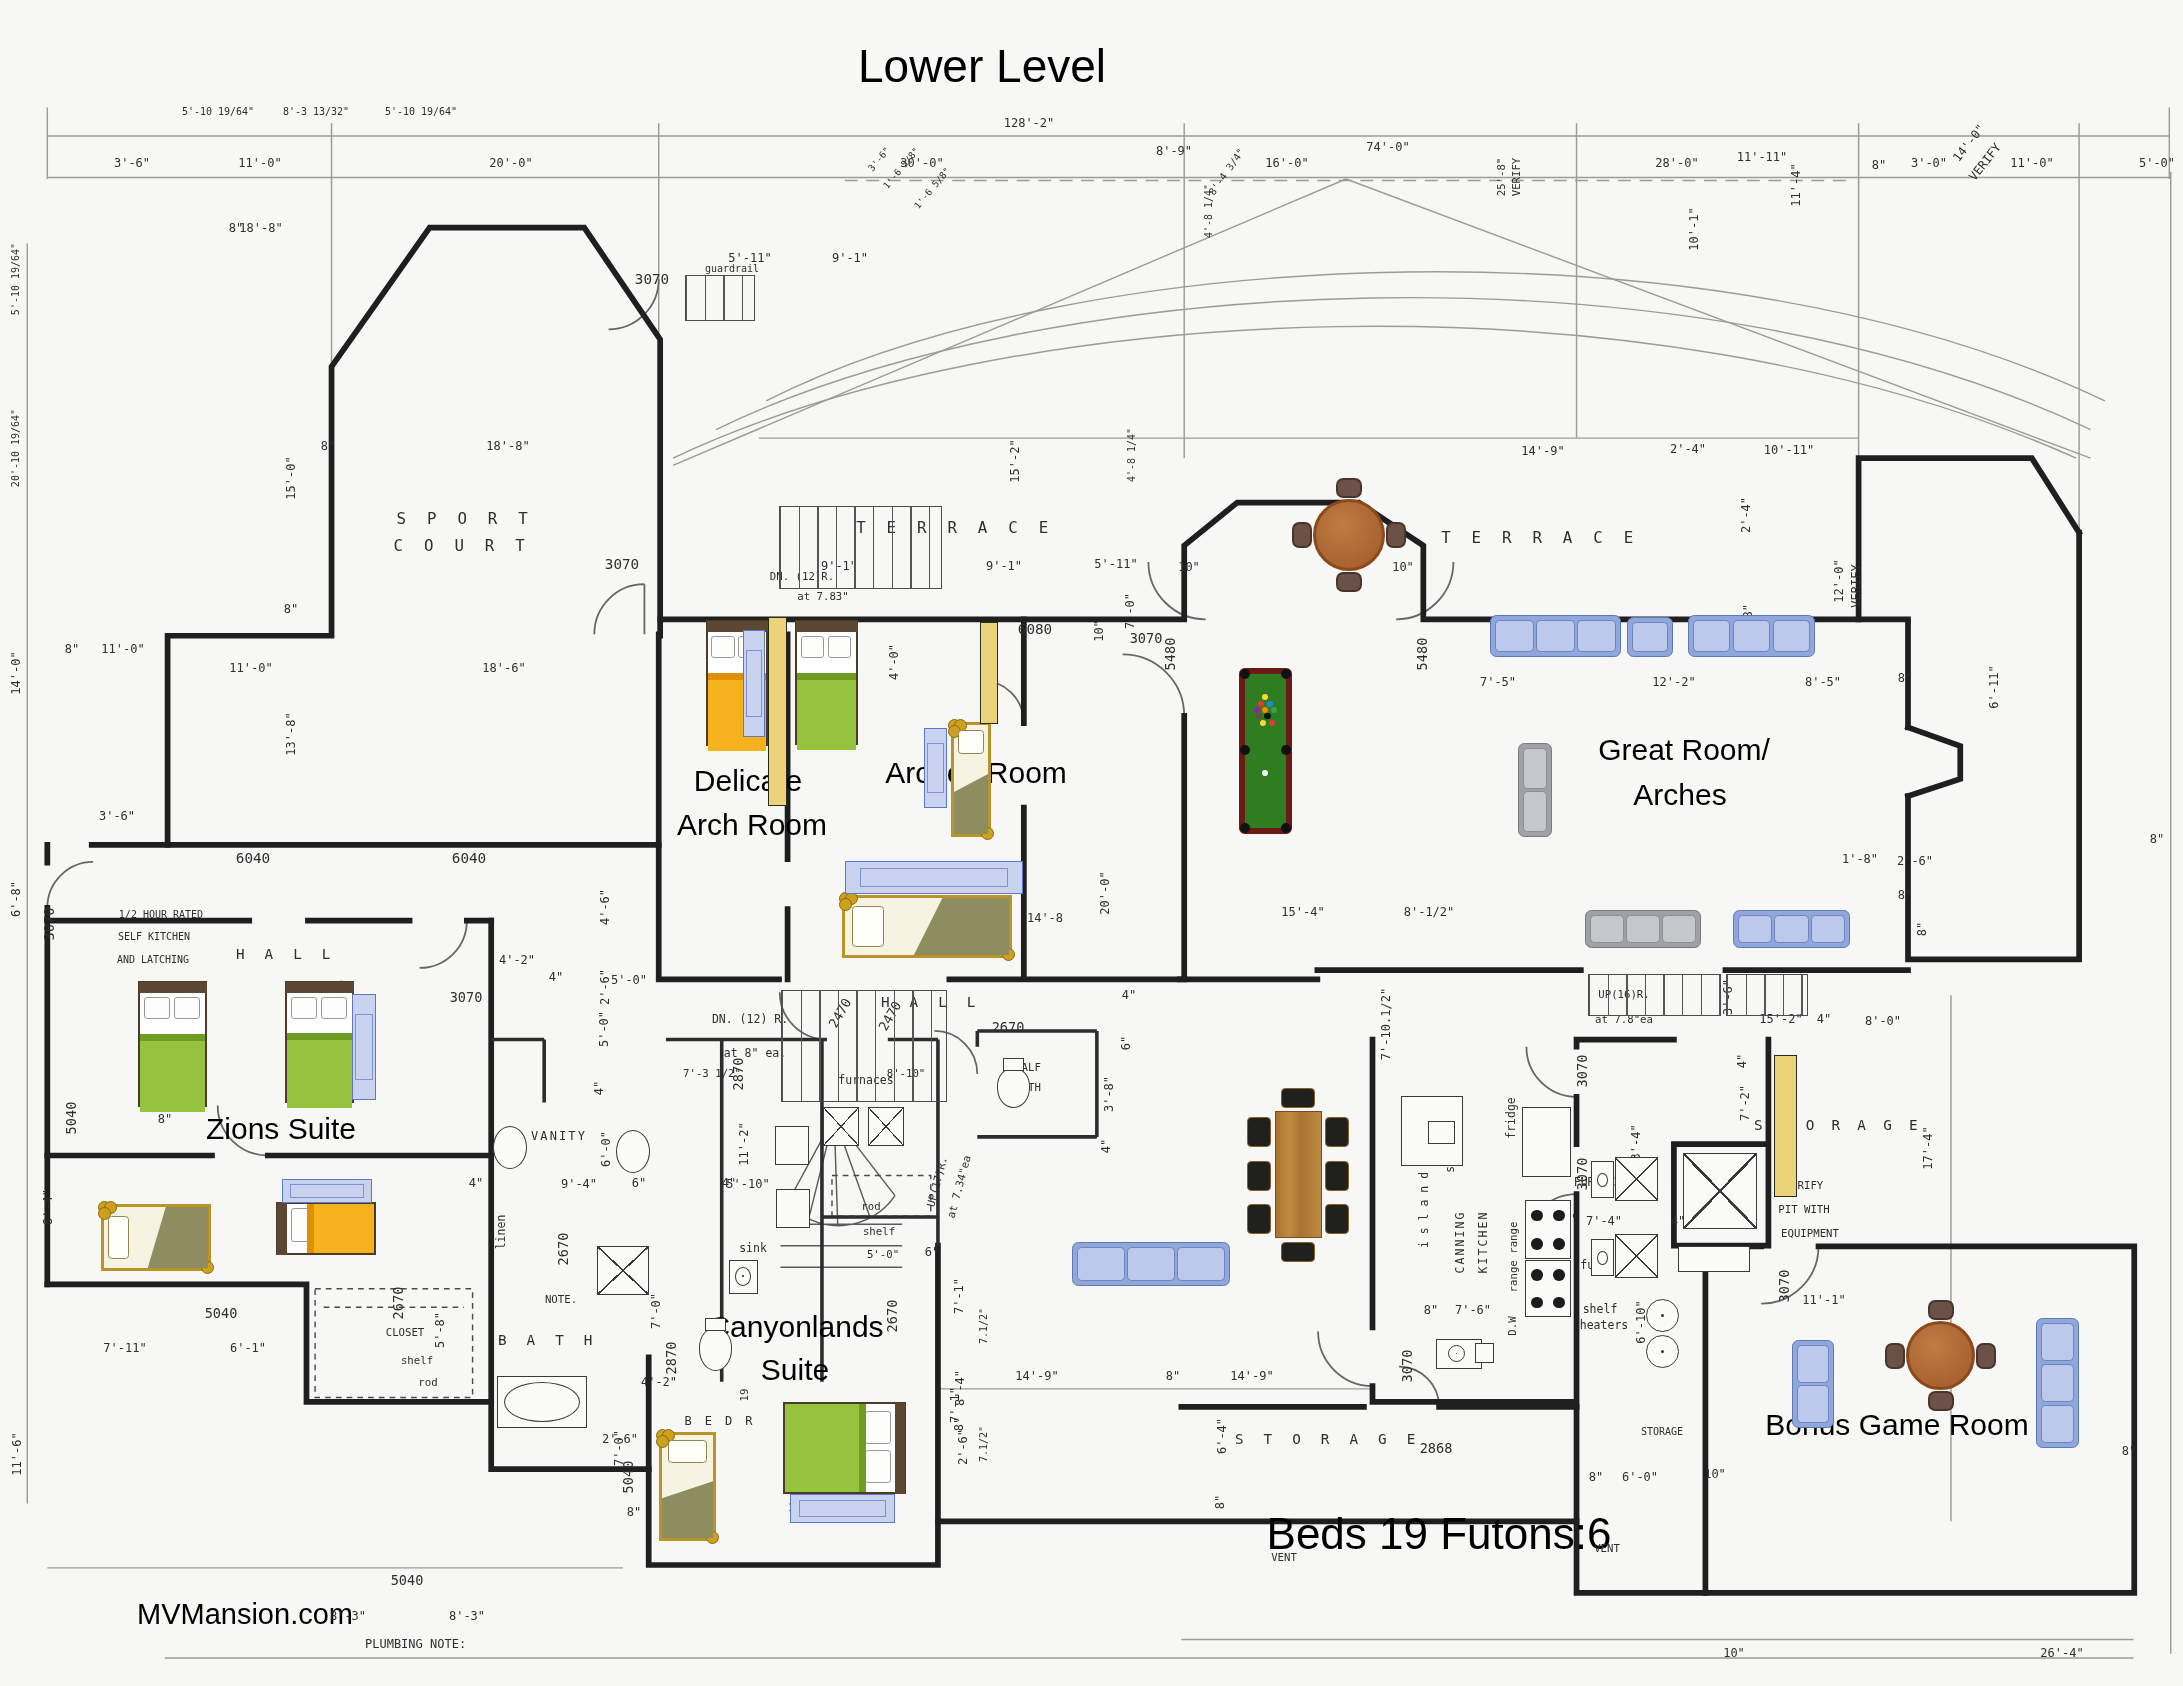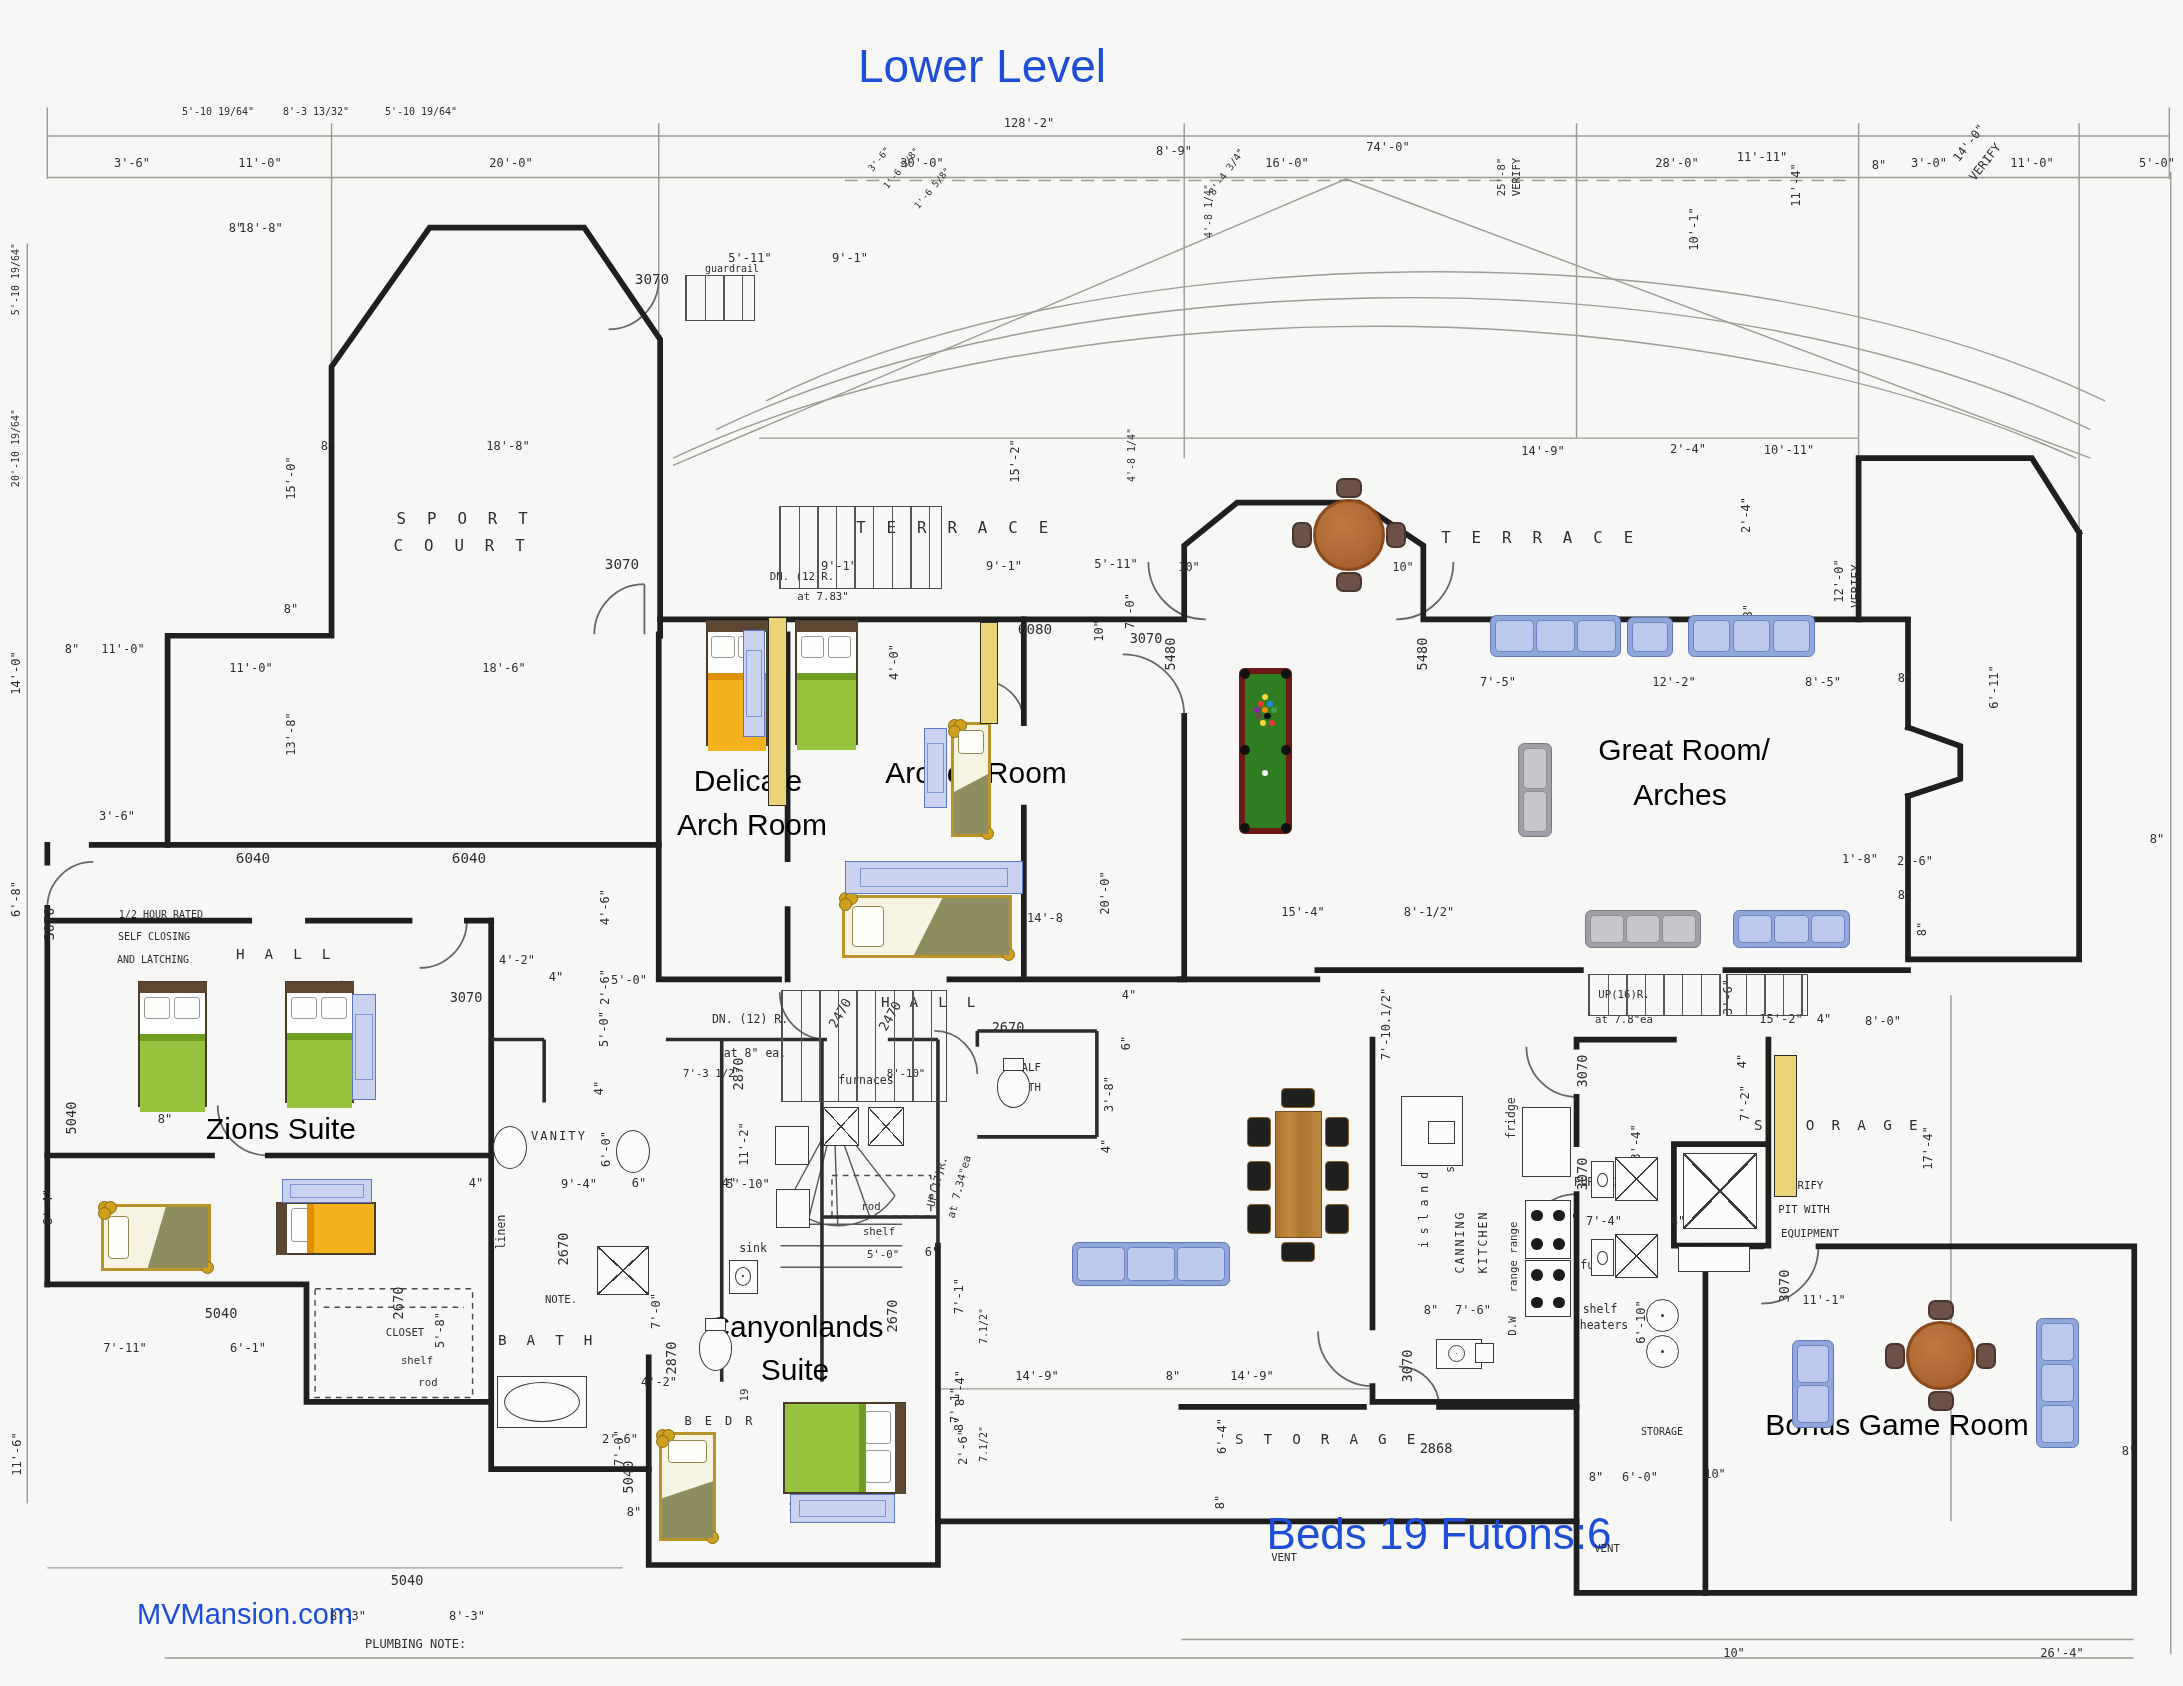--- a/index.html
+++ b/index.html
@@ -5,21 +5,21 @@
   html,body{margin:0;padding:0;background:#e8e8e6;}
   #page{position:relative;width:2183px;height:1686px;background:#f7f7f5;overflow:hidden;
         font-family:"Liberation Sans",sans-serif;}
   svg.lines{position:absolute;left:0;top:0;}
   
   .pl{position:absolute;white-space:pre;color:#2e2e2e;font-family:"DejaVu Sans Mono",monospace;
       transform-origin:center;line-height:1;}
   
   .rl{position:absolute;white-space:pre;color:#000;font-family:"Liberation Sans",sans-serif;
       transform:translate(-50%,-50%);line-height:1;}
-  .bigtext{position:absolute;color:#1d4ed8;white-space:pre;transform:translate(-50%,-50%);line-height:1;}
+  .bigtext{position:absolute;color:#000000;white-space:pre;transform:translate(-50%,-50%);line-height:1;}
   .bed{position:absolute;background:#fff;border:2.1px solid #4a3c28;box-sizing:border-box;}
   .bed .hb{position:absolute;background:#5b4732;}
   .bed .pillow{position:absolute;background:#fdfdfb;border:1.4px solid #9a9a94;border-radius:2.9px;box-sizing:border-box;}
   .bed .blanket{position:absolute;}
   .tanbed{position:absolute;background:#f7f3e2;border:3.6px solid #b99428;box-sizing:border-box;}
   .tanbed .knob{position:absolute;width:13px;height:13px;border-radius:50%;background:#cf9f1e;border:1.4px solid #8a6a10;box-sizing:border-box;}
   .tanbed .pillow{position:absolute;background:#fffef8;border:1.4px solid #8f8650;border-radius:3.6px;box-sizing:border-box;}
   .tanbed .blanket{position:absolute;background:#8e8d60;}
   .futon{position:absolute;background:#c9d3ef;border:1.4px solid #5d79c4;box-sizing:border-box;}
   .futon:before{content:"";position:absolute;inset:18% 8%;border:1.4px solid #7d93d6;}
@@ -323,21 +323,21 @@
       <span class="pl" style="left: 440px; top: 1330px; font-size: 12px; transform: translate(-50%, -50%) rotate(-90deg);">5'-8"</span>
       <span class="pl" style="left: 165px; top: 1119px; font-size: 12px; transform: translate(-50%, -50%) rotate(0deg);">8"</span>
       <span class="pl" style="left: 466px; top: 998px; font-size: 13.6px; transform: translate(-50%, -50%) rotate(0deg);">3070</span>
       <span class="pl" style="left: 338px; top: 995px; font-size: 13px; transform: translate(-50%, -50%) rotate(-60deg);">2668</span>
       <span class="pl" style="left: 517px; top: 960px; font-size: 12px; transform: translate(-50%, -50%) rotate(0deg);">4'-2"</span>
       <span class="pl" style="left: 556px; top: 977px; font-size: 12px; transform: translate(-50%, -50%) rotate(0deg);">4"</span>
       <span class="pl" style="left: 605px; top: 987px; font-size: 12px; transform: translate(-50%, -50%) rotate(-90deg);">2'-6"</span>
       <span class="pl" style="left: 629px; top: 980px; font-size: 12px; transform: translate(-50%, -50%) rotate(0deg);">5'-0"</span>
       <span class="pl" style="left: 605px; top: 907px; font-size: 12px; transform: translate(-50%, -50%) rotate(-90deg);">4'-6"</span>
       <span class="pl" style="left: 161px; top: 915px; font-size: 10px; transform: translate(-50%, -50%) rotate(0deg);">1/2 HOUR RATED</span>
-      <span class="pl" style="left: 154px; top: 937px; font-size: 10px; transform: translate(-50%, -50%) rotate(0deg);">SELF CLOSING</span>
+      <span class="pl" style="left: 154px; top: 937px; font-size: 10px; transform: translate(-50%, -50%) rotate(0deg);">SELF KITCHEN</span>
       <span class="pl" style="left: 153px; top: 960px; font-size: 10px; transform: translate(-50%, -50%) rotate(0deg);">AND LATCHING</span>
       <span class="pl" style="left: 286px; top: 954px; font-size: 14.3px; letter-spacing: 5.7px; transform: translate(-50%, -50%) rotate(0deg);">H A L L</span>
       <span class="pl" style="left: 50px; top: 924px; font-size: 13.6px; transform: translate(-50%, -50%) rotate(-90deg);">3070</span>
       <span class="pl" style="left: 720px; top: 1421px; font-size: 12px; letter-spacing: 2.9px; transform: translate(-50%, -50%) rotate(0deg);">B E D R</span>
       <span class="pl" style="left: 745px; top: 1395px; font-size: 10.7px; transform: translate(-50%, -50%) rotate(-90deg);">19</span>
       <span class="pl" style="left: 798px; top: 1507px; font-size: 11px; transform: translate(-50%, -50%) rotate(0deg);">15'</span>
       <span class="pl" style="left: 659px; top: 1382px; font-size: 12px; transform: translate(-50%, -50%) rotate(0deg);">4'-2"</span>
       <span class="pl" style="left: 620px; top: 1439px; font-size: 12px; transform: translate(-50%, -50%) rotate(0deg);">2'-6"</span>
       <span class="pl" style="left: 629px; top: 1477px; font-size: 13.6px; transform: translate(-50%, -50%) rotate(-90deg);">5040</span>
       <span class="pl" style="left: 634px; top: 1512px; font-size: 12px; transform: translate(-50%, -50%) rotate(0deg);">8"</span>

